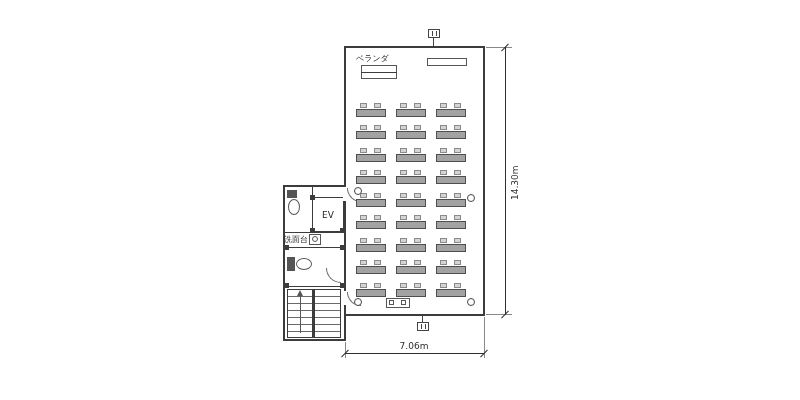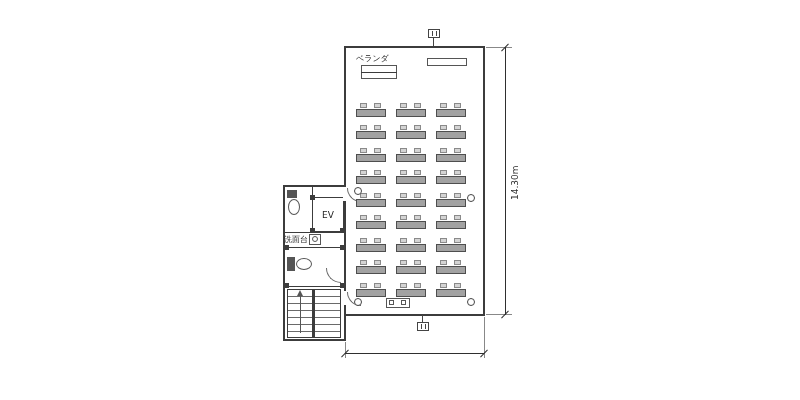--- a/index.html
+++ b/index.html
@@ -244,14 +244,15 @@
   <div class="abs dimline" style="left:505px;top:47px;width:1px;height:268px;"></div>
   <div class="abs tick" style="left:500px;top:47px;"></div>
   <div class="abs tick" style="left:500px;top:314px;"></div>
   <div class="abs dimtext" style="left:510px;top:200px;transform:rotate(-90deg);transform-origin:0 0;">14.30m</div>
 
   <div class="abs extline" style="left:345px;top:342px;width:1px;height:16px;"></div>
   <div class="abs extline" style="left:484px;top:317px;width:1px;height:41px;"></div>
   <div class="abs dimline" style="left:345px;top:353px;width:139px;height:1px;"></div>
   <div class="abs tick" style="left:340px;top:353px;"></div>
   <div class="abs tick" style="left:479px;top:353px;"></div>
+  <div class="abs dimtext" style="left:344px;top:341px;width:140px;text-align:center;">7.06m</div>
 
 </div>
 
 </body></html>

